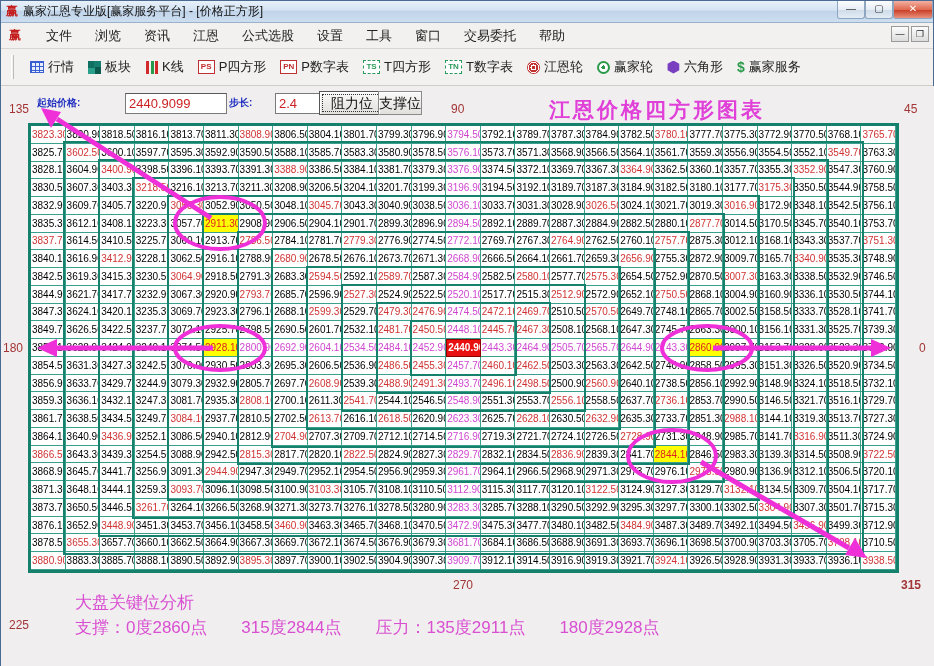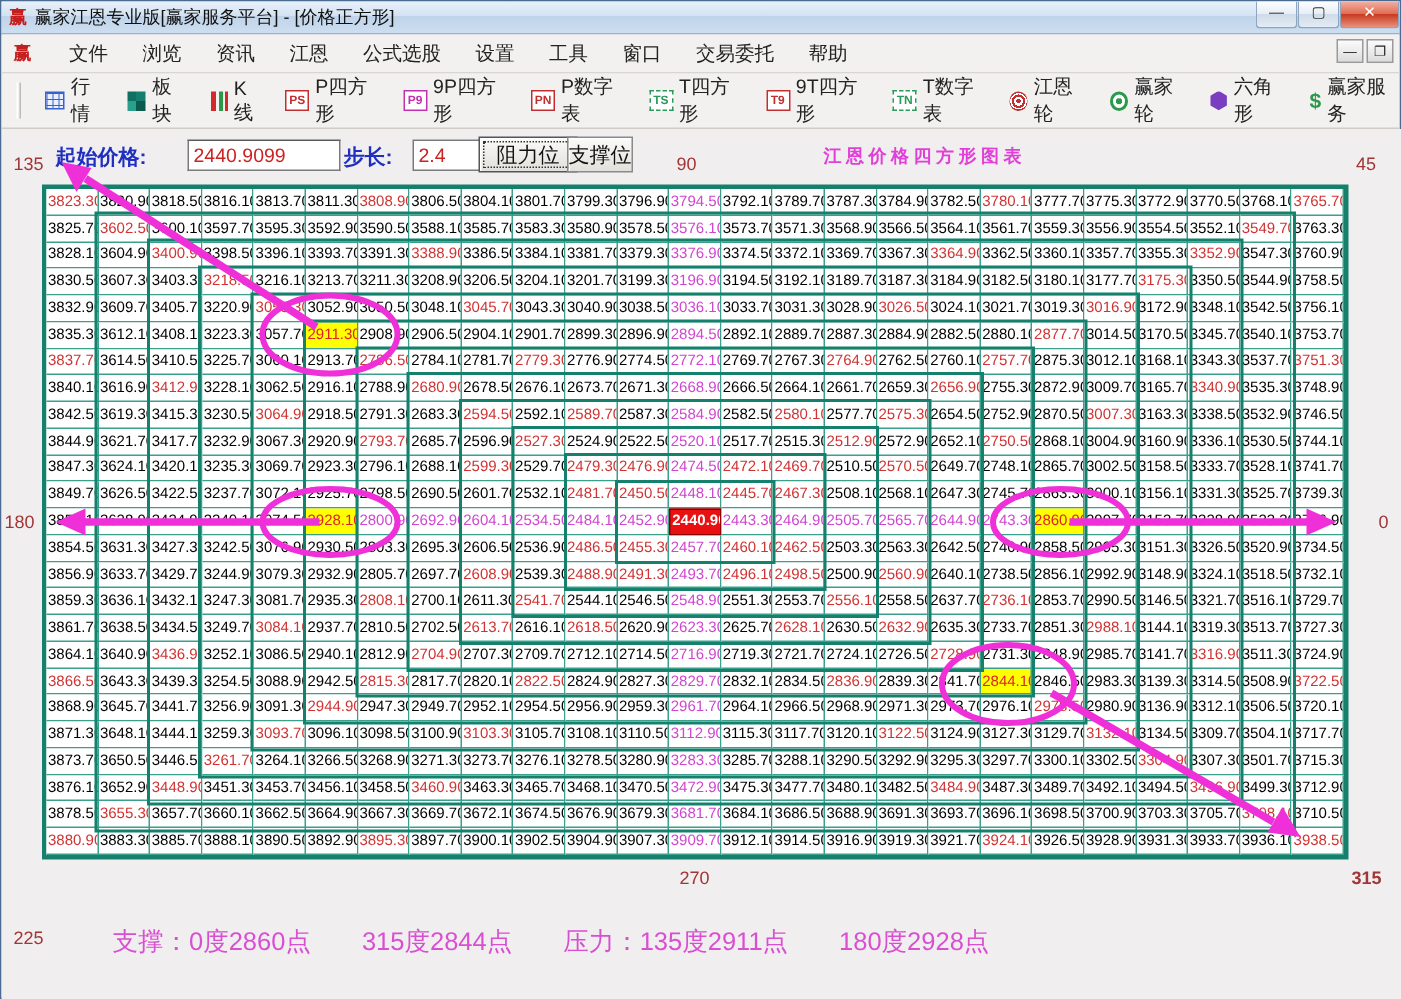--- a/index.html
+++ b/index.html
@@ -33,27 +33,27 @@
   .i-table { width:14px; height:12px; border:1px solid #3a5fd0;
     background:linear-gradient(#3a5fd0 1px,transparent 1px) 0 0/100% 4px, linear-gradient(90deg,#3a5fd0 1px,transparent 1px) 0 0/4px 100%, #e8f0ff; }
   .i-blocks { width:13px; height:13px; background:conic-gradient(#157f6f 25%,#0a5a4e 0 50%,#2aa08c 0 75%,#0f6f60 0); }
   .i-kline { width:13px; height:13px; background:linear-gradient(90deg,transparent 0 1px,#d22a2a 1px 4px,transparent 4px 6px,#2a9a4a 6px 9px,transparent 9px 10px,#d22a2a 10px 13px); }
   .i-wheel-red { width:13px; height:13px; border-radius:50%; background:radial-gradient(circle,#c03030 0 1.5px,#fff 1.5px 3px,#c03030 3px 4.5px,#fff 4.5px 5.5px,#c03030 5.5px); }
   .i-wheel-grn { width:13px; height:13px; border-radius:50%; border:2px solid #2a9a4a; background:radial-gradient(circle,#2a9a4a 0 2px,#fff 2px); }
   .i-hex { width:13px; height:13px; background:#7a3fc0; clip-path:polygon(50% 0,95% 25%,95% 75%,50% 100%,5% 75%,5% 25%); }
   .i-dollar { color:#2a9a4a; font-weight:bold; font-size:14px; }
   
   .workarea { position:absolute; left:0; top:85px; width:934px; height:581px; background:#f1eef0; }
-  .lbl-blue { position:absolute; color:#1f2fbf; font-size:14px; font-weight:bold; }
+  .lbl-blue { position:absolute; color:#1f2fbf; font-size:10px; font-weight:bold; }
   .inputbox { position:absolute; background:#fff; border:1px solid #7a7a7a; border-top-color:#5a5a5a; color:#cc2222; font-size:13px; padding:2px 3px; }
   .combo { position:absolute; background:#fff; border:1px solid #7a7a7a; color:#cc2222; font-size:13px; padding:2px 3px; }
   .combo .arrow-btn { position:absolute; right:1px; top:1px; bottom:1px; width:17px; background:linear-gradient(#f8f8f8,#d8d8d8); border:1px solid #a0a0a0; font-size:7px; color:#333; text-align:center; line-height:16px; }
   .pushbtn { position:absolute; height:24px; background:linear-gradient(#fafafa,#e2e0dc); border:1px solid #8a8a8a; box-shadow:inset 1px 1px 0 #fff; font-size:14px; color:#111; text-align:center; line-height:22px; }
   .pushbtn.focused { outline:1px dotted #333; outline-offset:-4px; border-color:#555; }
-  .chart-title { position:absolute; left:548px; top:10px; color:#e040d8; font-size:12px; font-weight:bold; letter-spacing:3px; }
+  .chart-title { position:absolute; left:548px; top:10px; color:#e040d8; font-size:21px; font-weight:bold; letter-spacing:3px; }
   .angle { position:absolute; color:#a23535; font-size:12px; }
   
   #grid { position:absolute; left:28px; top:38px; width:869px; height:448px; background:#fff;
     display:grid; grid-template-columns:repeat(25,1fr); grid-template-rows:repeat(25,1fr); border:2px solid #15816d; }
   .cell { border-right:1px solid #3aa08c; border-bottom:1px solid #3aa08c; font-size:10px; color:#000;
     white-space:nowrap; overflow:hidden; padding-left:1px; display:flex; align-items:center; background:#fff; }
   .cell.red { color:#cf3333; }
   .cell.mag { color:#cf46cf; }
   .cell.hl  { background:#ffff00; color:#dd2222; }
   .cell.center { background:#e81010; color:#fff; font-weight:bold; border:1px solid #8a0000; }
@@ -111,34 +111,26 @@
         </span>
         <span class="tb-item">
           <span class="i-kline"></span>
           <span>K线</span>
         </span>
         <span class="tb-item">
           <span class="badge b-red">PS</span>
           <span>P四方形</span>
         </span>
         <span class="tb-item">
-          <span class="badge b-mag">P9</span>
-          <span>9P四方形</span>
-        </span>
-        <span class="tb-item">
           <span class="badge b-red">PN</span>
           <span>P数字表</span>
         </span>
         <span class="tb-item">
           <span class="badge b-grn">TS</span>
           <span>T四方形</span>
-        </span>
-        <span class="tb-item">
-          <span class="badge b-red">T9</span>
-          <span>9T四方形</span>
         </span>
         <span class="tb-item">
           <span class="badge b-grn">TN</span>
           <span>T数字表</span>
         </span>
         <span class="tb-item">
           <span class="i-wheel-red"></span>
           <span>江恩轮</span>
         </span>
         <span class="tb-item">
@@ -836,15 +828,16 @@
         <polygon points="40,22 60,26 50,42" stroke="none"></polygon>
         <line x1="212" y1="262" x2="54" y2="262"></line>
         <polygon points="36,262 56,253 56,271" stroke="none"></polygon>
         <line x1="712" y1="262" x2="872" y2="262"></line>
         <polygon points="890,262 870,253 870,271" stroke="none"></polygon>
         <line x1="700" y1="376" x2="848" y2="462"></line>
         <polygon points="866,472 844,469 854,452" stroke="none"></polygon>
       </g>
     </svg>
 
+    <div class="analysis-title">大盘关键位分析</div>
     <div class="analysis-line">支撑：0度2860点　　315度2844点　　压力：135度2911点　　180度2928点</div>
   </div>
 </div>
 
 </body></html>

